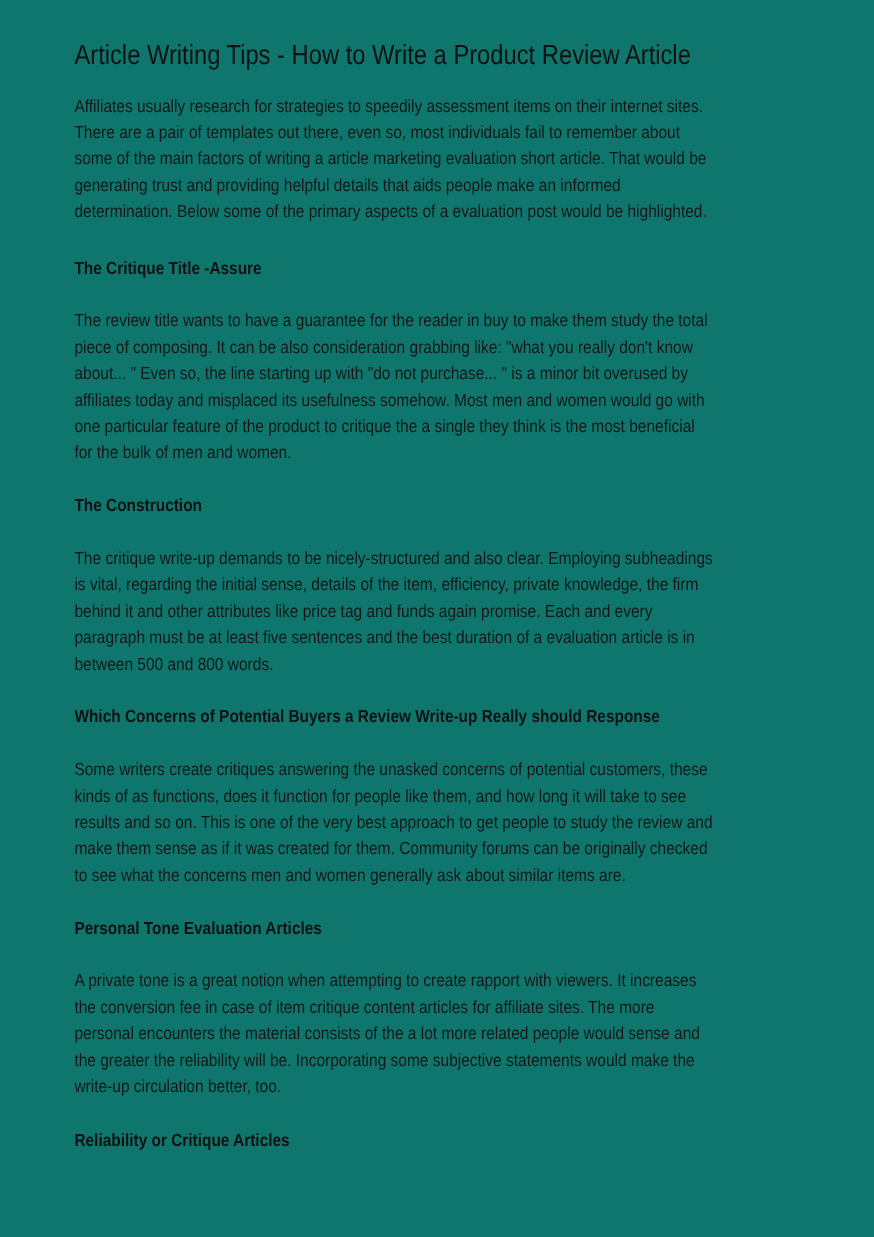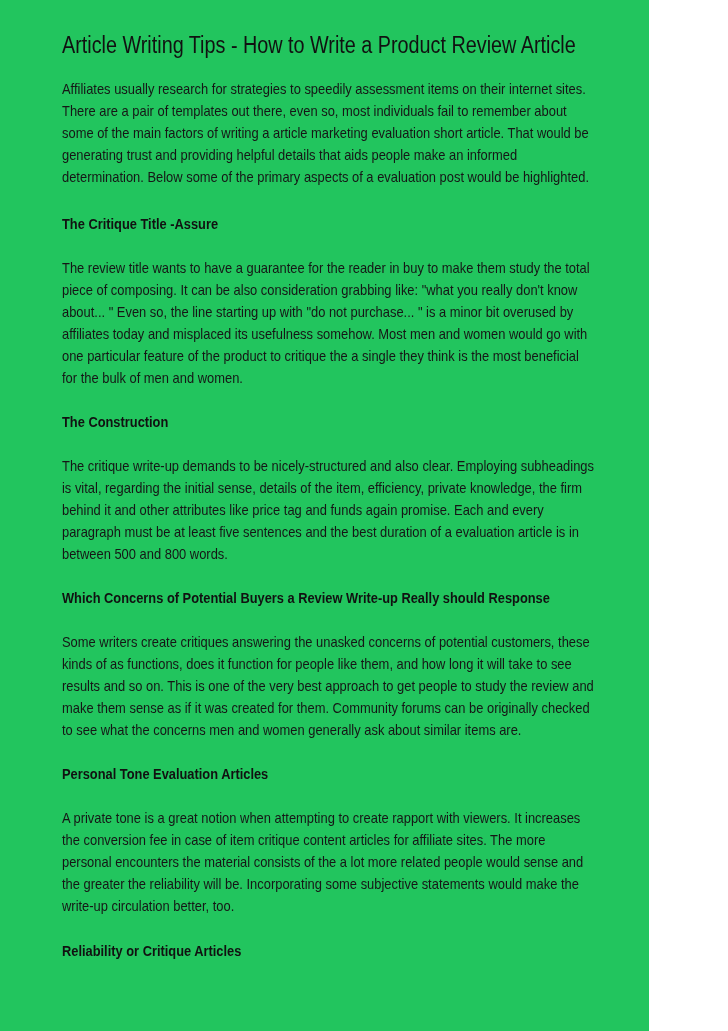--- a/index.html
+++ b/index.html
@@ -1,17 +1,17 @@
 <!DOCTYPE html>
 <html><head>
 <meta charset="utf-8">
 <style>
   html, body { margin: 0; padding: 0; background: #ffffff; }
   body { width: 728px; height: 1031px; position: relative; overflow: hidden; }
-  .page { position: absolute; left: 0; top: 0; width: 649px; height: 1031px; background: #22c55e; }
+  .page { position: absolute; left: 0; top: 0; width: 728px; height: 1031px; background: #0f766e; }
   .title {
     position: absolute; left: 62px; top: 32px;
     font-family: "Liberation Sans", sans-serif; font-size: 23px; color: #111;
     white-space: nowrap; transform-origin: left top; transform: scaleX(0.86);
   }
   .line {
     position: absolute; left: 62px; height: 22px; line-height: 22px;
     font-family: "Liberation Sans", sans-serif; font-size: 14.6px; color: #161616;
     white-space: nowrap; transform-origin: left center; transform: scaleX(0.885);
   }

